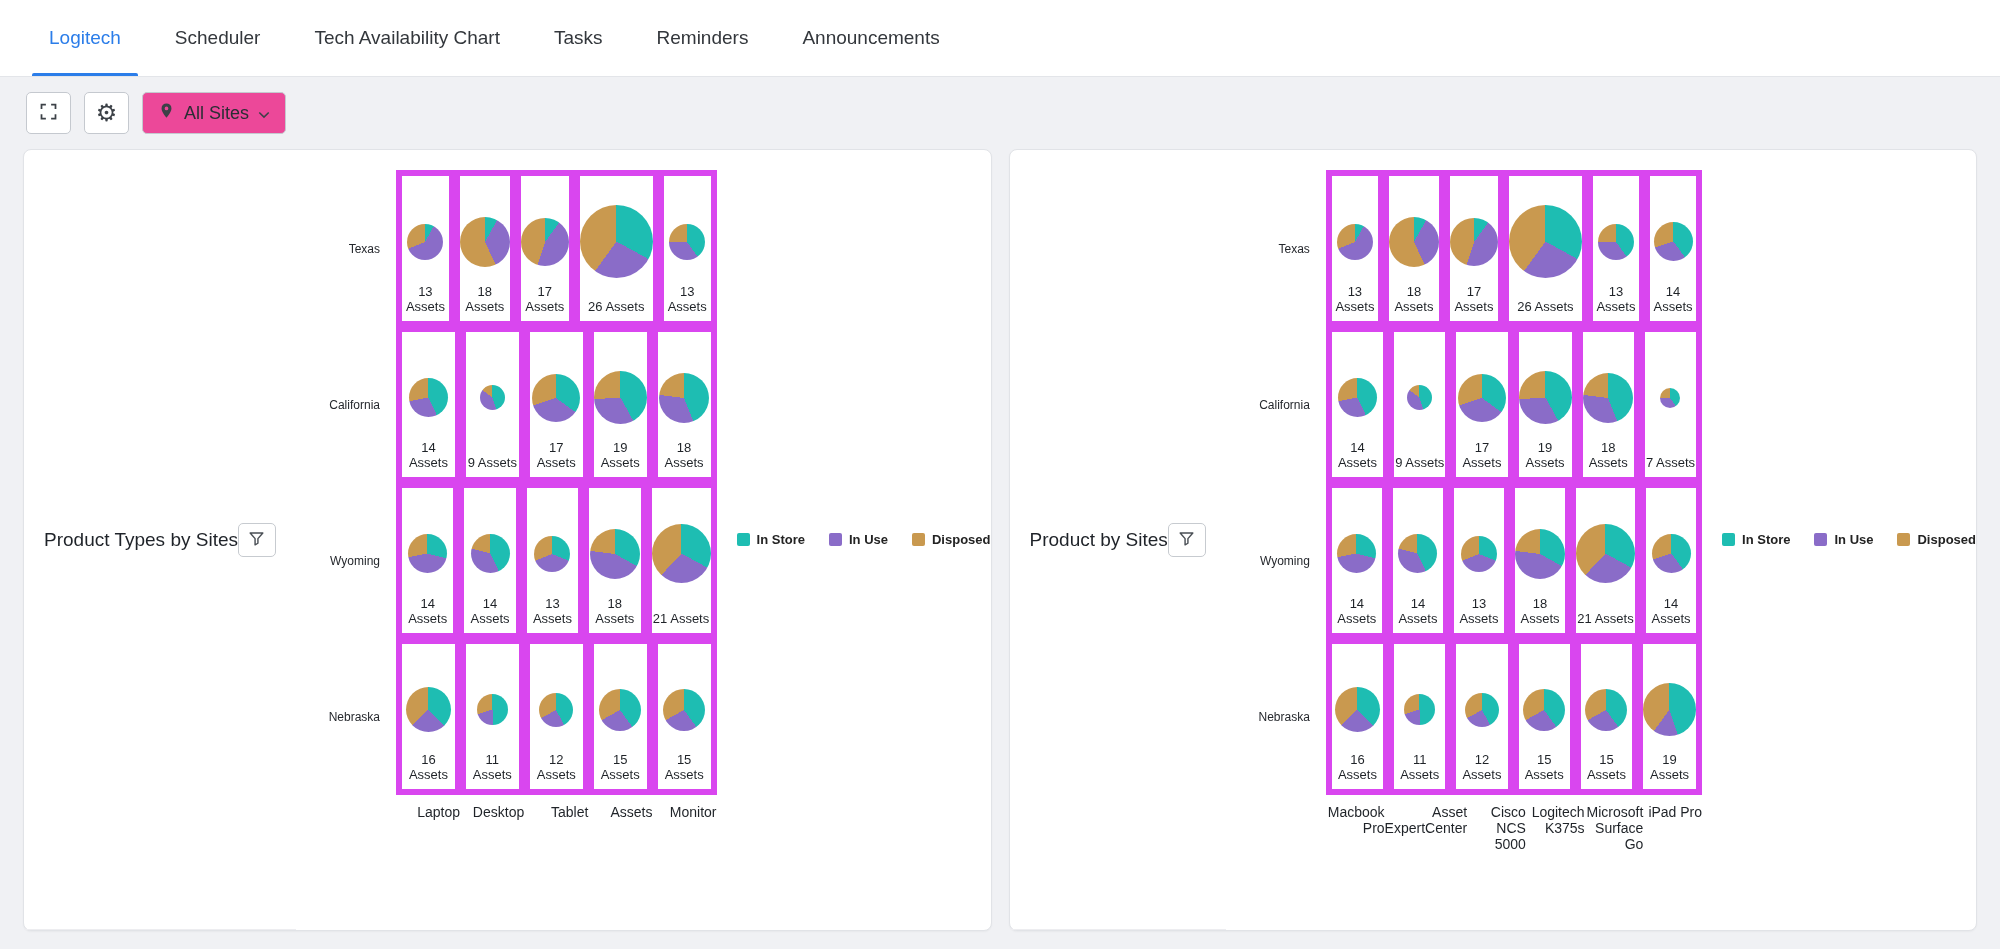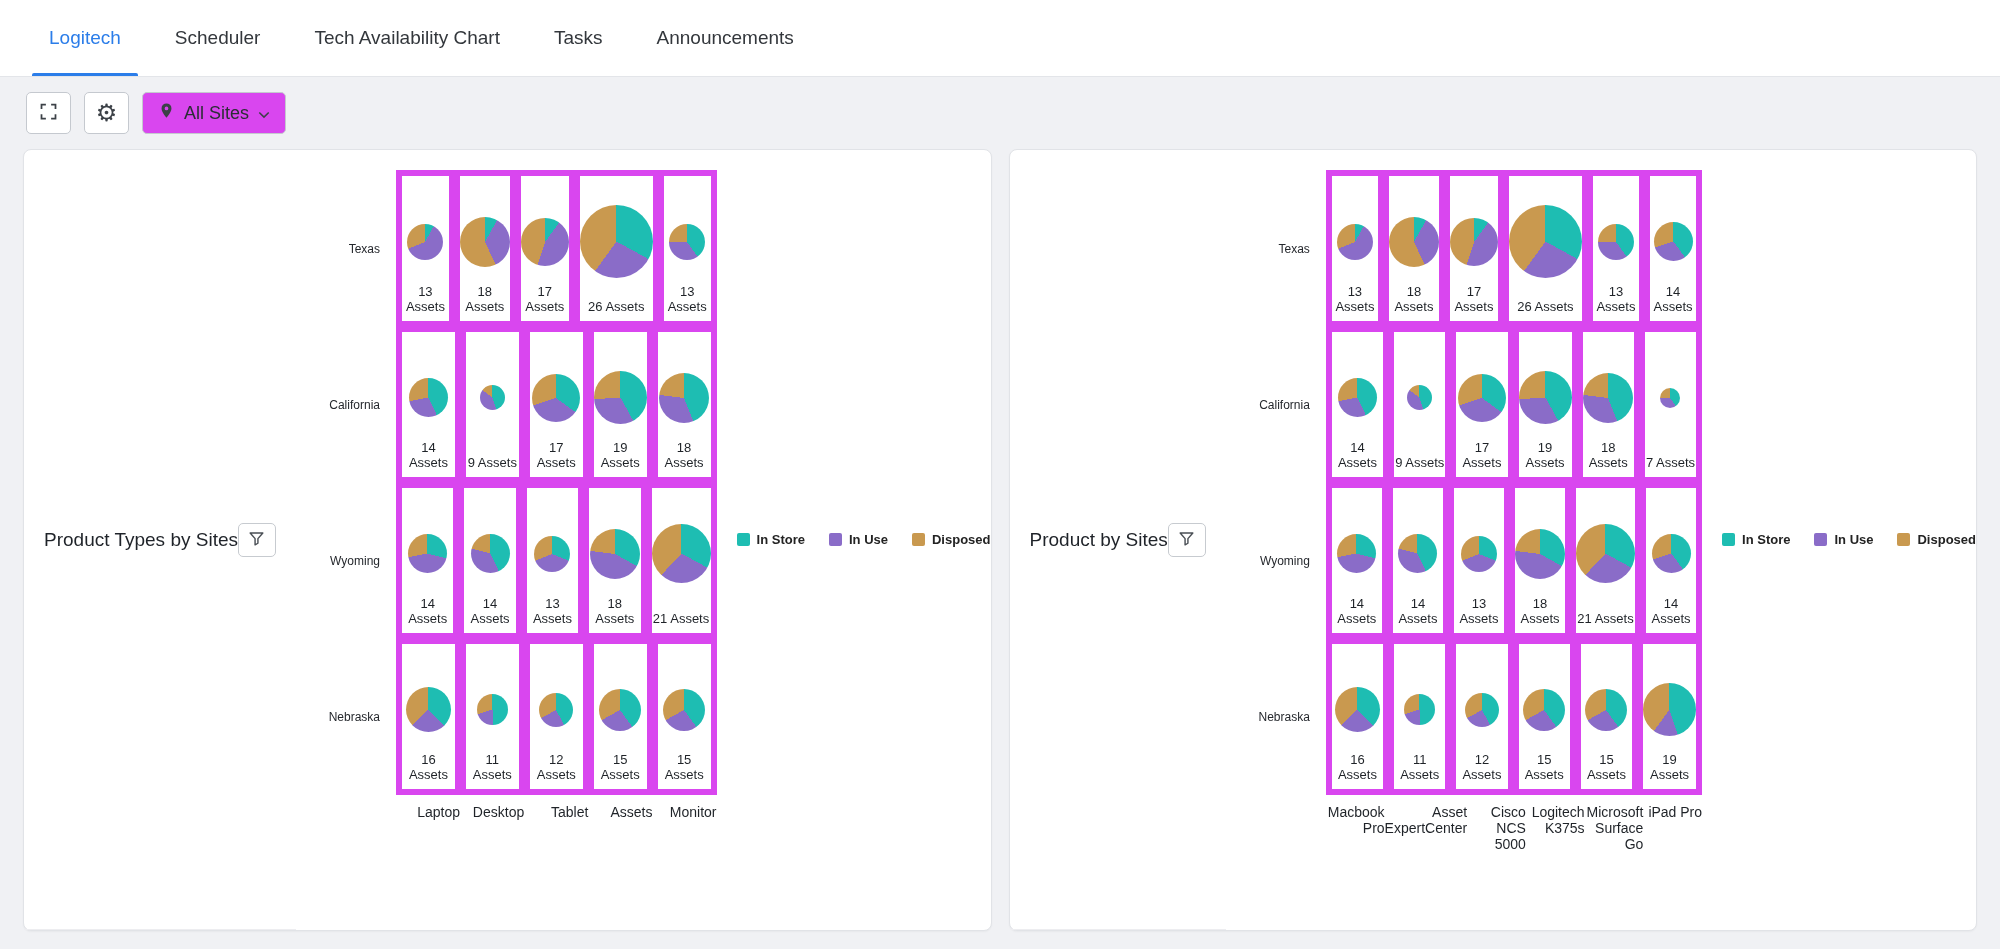--- a/index.html
+++ b/index.html
@@ -34,21 +34,21 @@
   .dash-title { font-size:22px; color:#2a2e34; }
   .chev { display:flex; margin-left:9px; margin-top:4px; }
   .v-divider { width:1px; height:26px; background:#c8cbd0; margin:0 18px; }
   .toolbar-right { display:flex; align-items:center; gap:13px; }
   .icon-btn {
     width:45px; height:42px; border:1px solid #c5c9cf; border-radius:5px;
     background:#fff; display:flex; align-items:center; justify-content:center; cursor:pointer; padding:0;
   }
   .gear-glyph { font-size:24px; color:#3c4147; line-height:1; }
   .sites-btn {
-    height:42px; border:1px solid #c5c9cf; border-radius:5px; background:#d946ef;
+    height:42px; border:1px solid #c5c9cf; border-radius:5px; background:#ec4899;
     display:flex; align-items:center; gap:9px; padding:0 15px; cursor:pointer;
     font-size:18px; color:#2a2e34; font-family:inherit;
   }
   .plus-btn { background:none; border:none; padding:0; display:flex; cursor:pointer; }
   
   .panels { display:flex; gap:17px; padding:0 23px; align-items:flex-start; }
   .panel {
     background:#fff; border:1px solid #e1e3e7; border-radius:8px;
     flex:1; height:782px; display:flex; flex-direction:row;
     box-shadow:0 1px 2px rgba(20,25,35,.04);
@@ -94,20 +94,21 @@
   .legend-label { font-size:13px; font-weight:700; color:#232323; }
 </style>
 </head>
 <body>
 
 <nav class="topnav">
   <div class="tab active">Logitech</div>
   <div class="tab">Scheduler</div>
   <div class="tab">Tech Availability Chart</div>
   <div class="tab">Tasks</div>
+  <div class="tab">Reminders</div>
   <div class="tab">Announcements</div>
 </nav>
 
 <div class="toolbar">
   <div class="toolbar-right">
     <button class="icon-btn">
       <span>
         <svg width="21" height="21" viewBox="0 0 24 24" fill="none" stroke="#3c4147" stroke-width="2">
           <path d="M4 9V4h5M15 4h5v5M20 15v5h-5M9 20H4v-5"></path>
         </svg>

